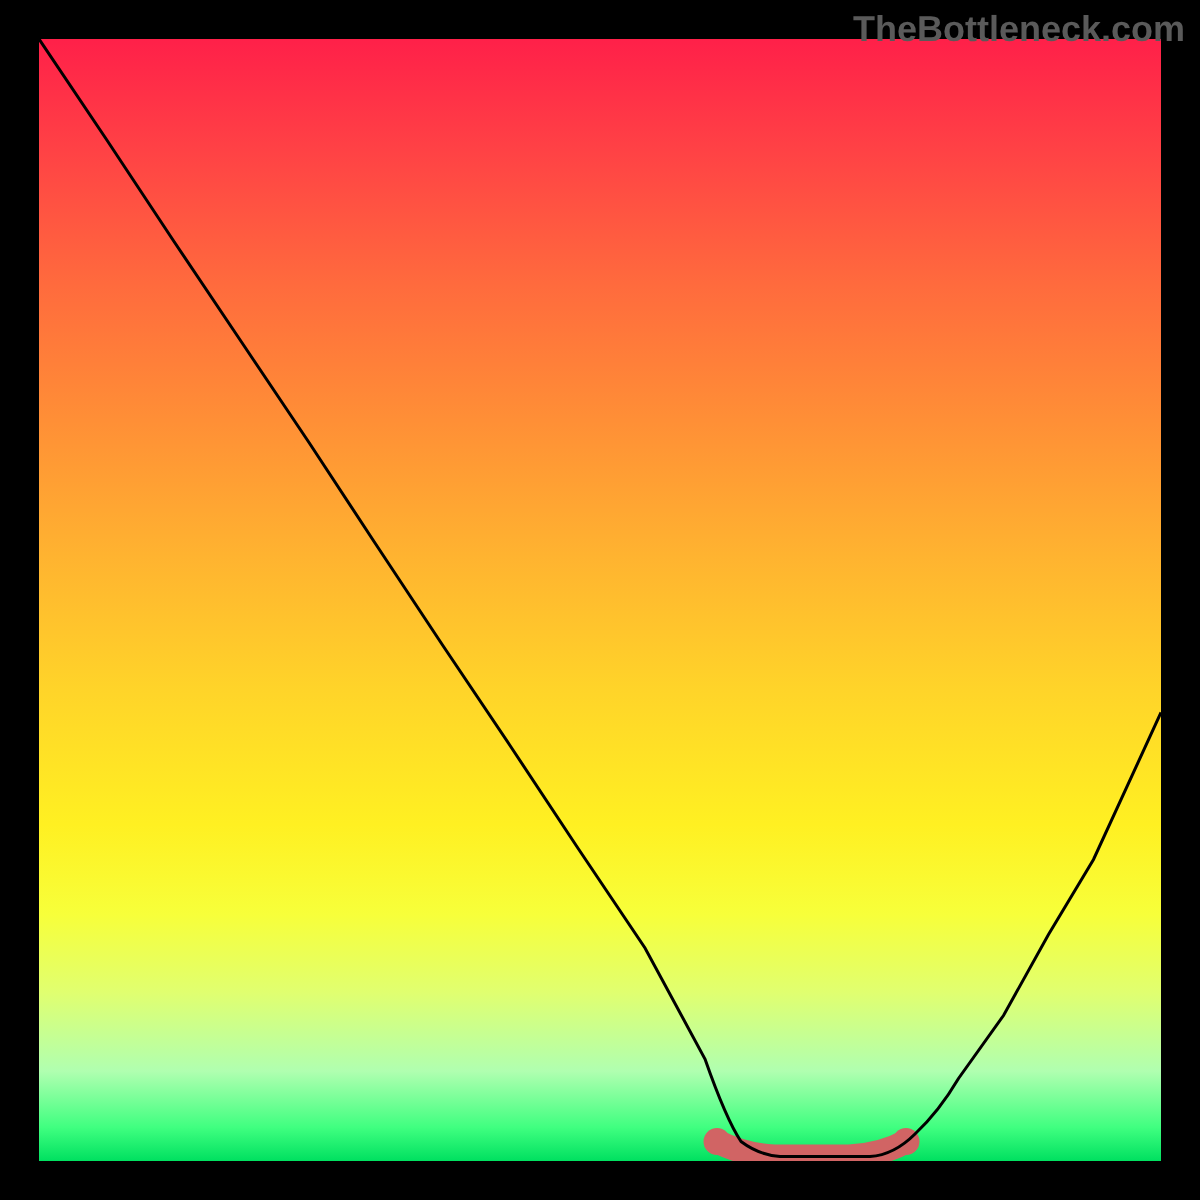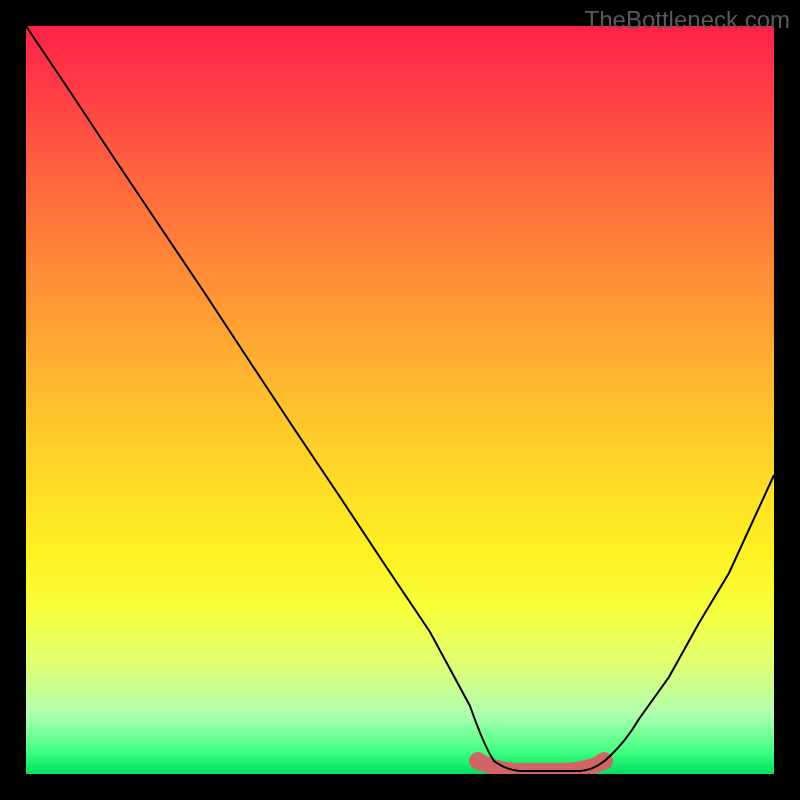--- a/index.html
+++ b/index.html
@@ -9,21 +9,21 @@
     background: #000;
     position: relative;
     font-family: Arial, sans-serif;
   }
   .watermark {
     position: absolute;
     top: 6px;
     right: 10px;
     color: #5a5a5a;
     font-size: 24px;
-    font-weight: 400;
+    font-weight: 700;
     z-index: 10;
   }
   .plot-area {
     position: absolute;
     left: 26px;
     top: 26px;
     width: 748px;
     height: 748px;
     background: linear-gradient(to bottom,
       #ff2049 0%,

